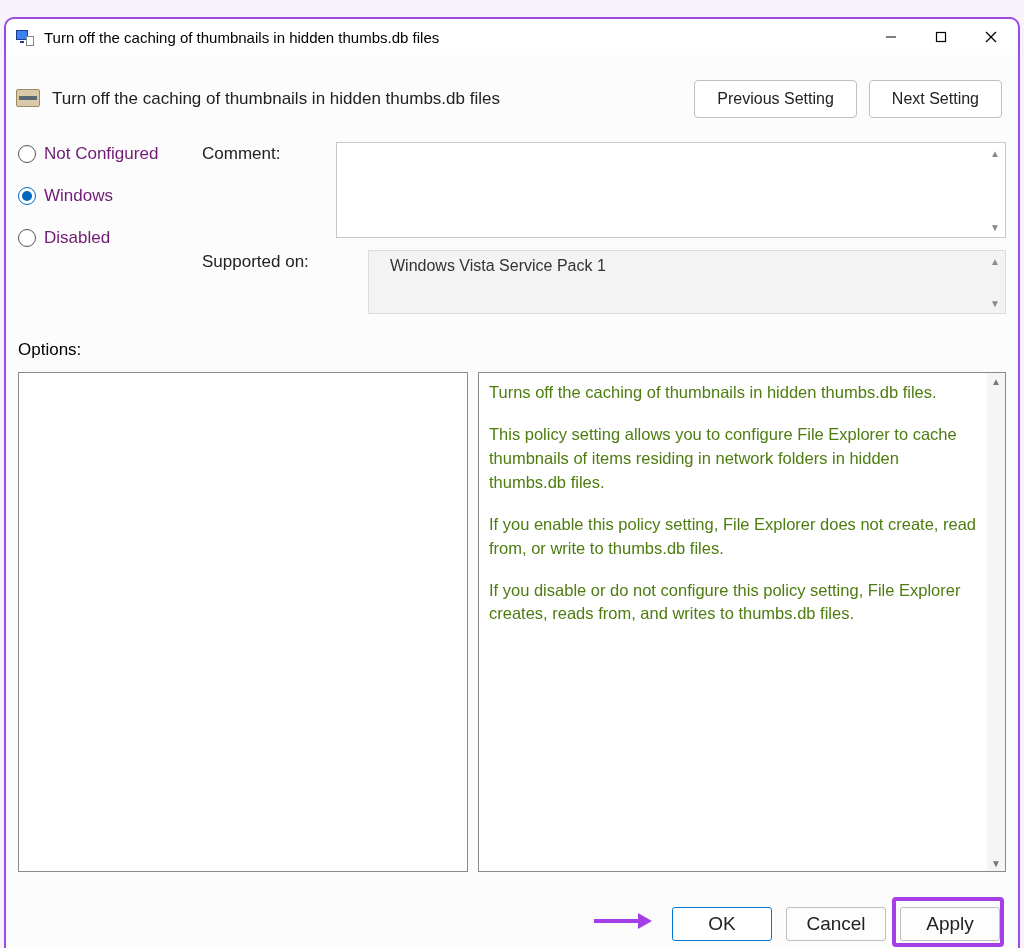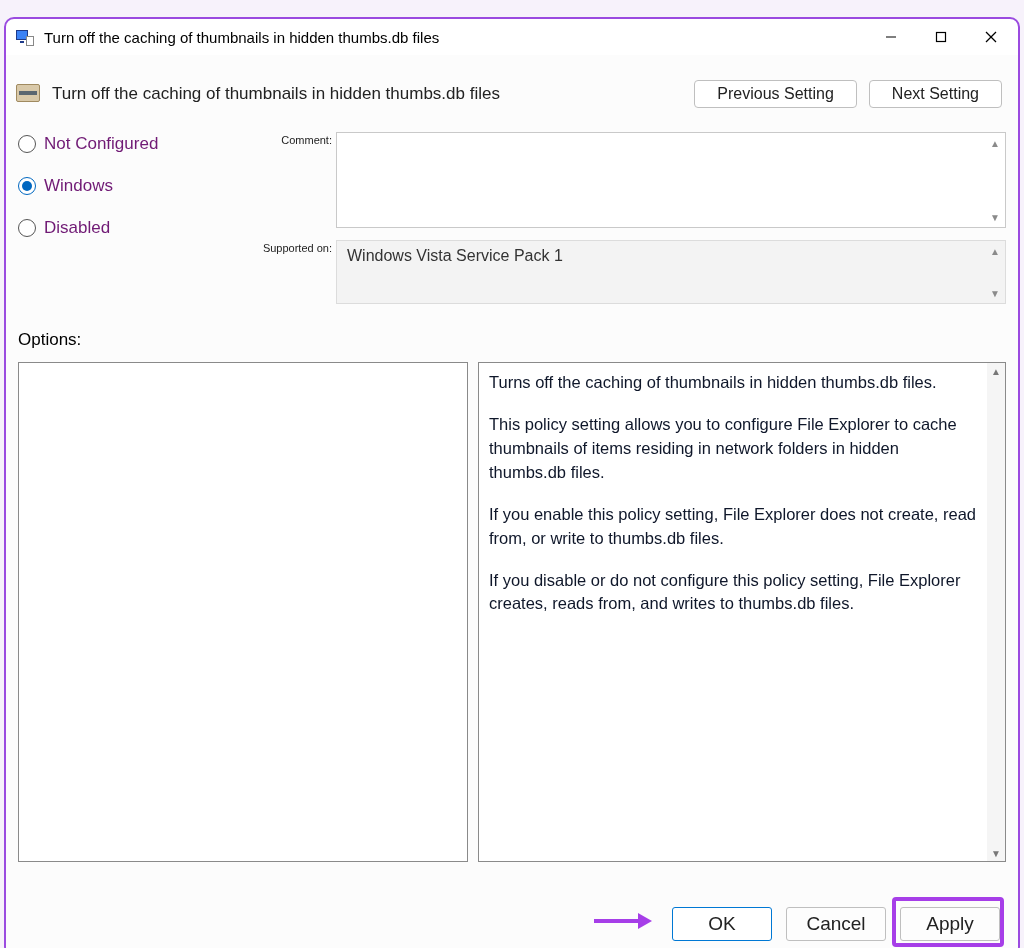--- a/index.html
+++ b/index.html
@@ -84,21 +84,21 @@
   }
   .policy-icon .strip {
     position:absolute; left:3px; top:9px; width:18px; height:4px; background:#5b6770;
   }
   .policy-title {
     font-size:17px; color:#222;
     flex:0 0 auto;
   }
   .nav-spacer { flex:1; }
   .nav-btn {
-    height:28px;
+    height:38px;
     padding:0 22px;
     background:#fff;
     border:1px solid #bfbfbf;
     border-radius:4px;
     font-size:16px;
     color:#222;
   }
 
   
   .config-area {
@@ -112,34 +112,34 @@
   .radio-group { display:flex; flex-direction:column; gap:22px; padding-top:2px; }
   .radio-item { display:flex; align-items:center; gap:8px; font-size:17px; color:#701a75; }
   .radio {
     width:18px; height:18px; border:1.5px solid #555; border-radius:50%;
     display:flex; align-items:center; justify-content:center; background:#fff;
   }
   .radio.selected { border-color:#0067c0; }
   .radio.selected::after {
     content:""; width:10px; height:10px; border-radius:50%; background:#0067c0;
   }
-  .cfg-label { font-size:11px; color:#222; text-align:right; padding-top:2px; }
+  .cfg-label { font-size:17px; color:#222; text-align:left; padding-top:2px; }
   .comment-box {
     height:96px;
     border:1px solid #c9c9c9;
     background:#fff;
     position:relative;
   }
   .supported-box {
     height:64px;
     border:1px solid #dcdcdc;
     background:#f3f3f3;
     position:relative;
-    padding:6px 24px 6px 10px;
-    font-size:16px; color:#333;
+    padding:6px 24px 6px 21px;
+    font-size:16px; color:#333;margin-left:32px;
   }
   .mini-scroll-top, .mini-scroll-bot {
     position:absolute; right:4px; width:12px; height:12px;
     color:#8a8a8a; font-size:10px; display:flex; align-items:center; justify-content:center;
   }
   .mini-scroll-top { top:4px; }
   .mini-scroll-bot { bottom:4px; }
 
   
   .oh-labels {
@@ -169,21 +169,21 @@
     background:#fff;
     height:500px;
     position:relative;
     display:flex;
   }
   .help-text {
     flex:1;
     padding:8px 10px;
     font-size:16.5px;
     line-height:1.45;
-    color:#0f172a;
+    color:#4d7c0f;
     overflow:hidden;
   }
   .help-text p { margin:0 0 18px 0; }
   .help-scroll {
     width:18px;
     background:#f5f5f5;
     position:relative;
   }
   .help-scroll .arrow {
     position:absolute; left:0; width:18px; height:16px;

